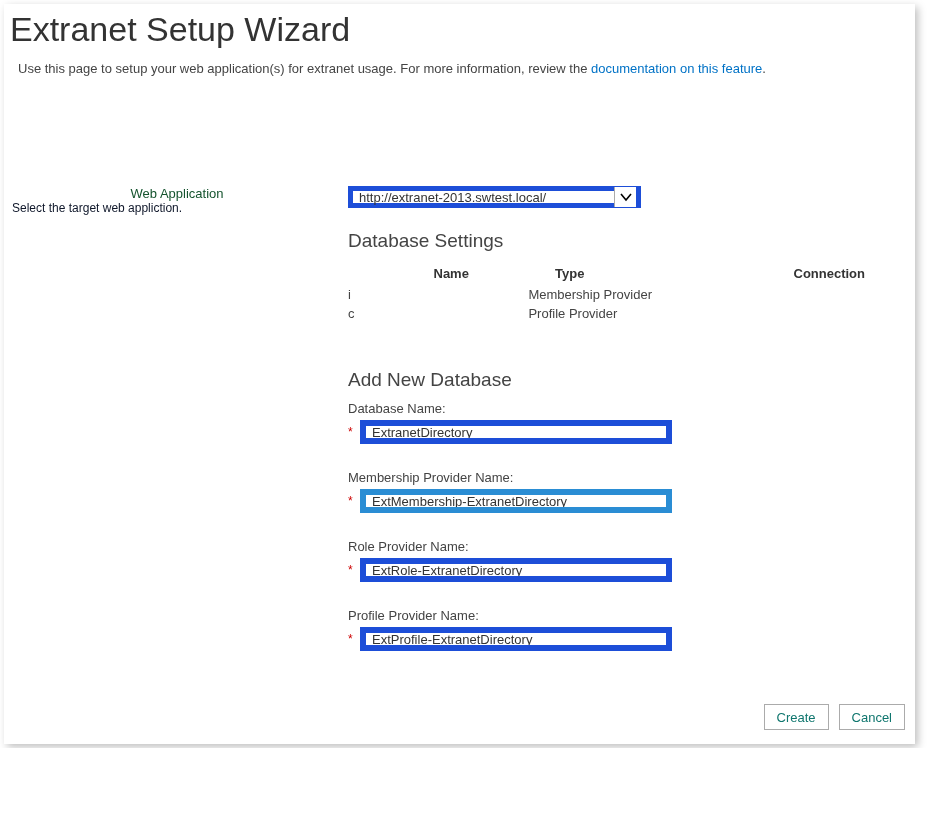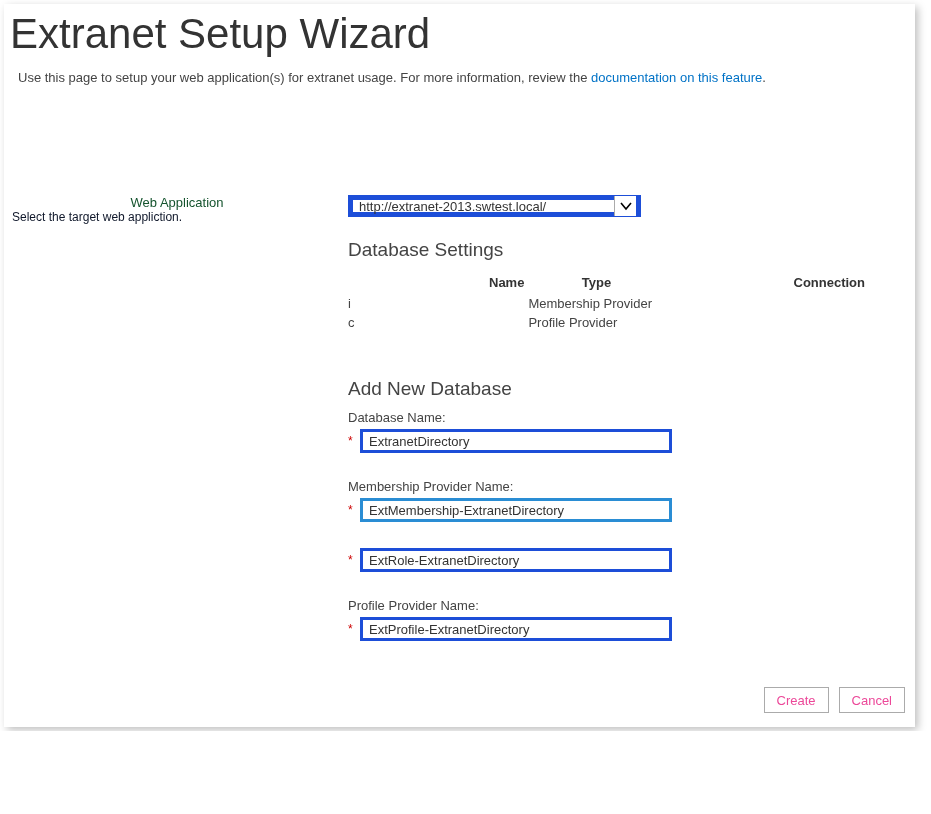--- a/index.html
+++ b/index.html
@@ -13,21 +13,21 @@
   }
   .page-container {
     width: 911px;
     margin: 4px;
     background: #fff;
     box-shadow: 3px 3px 8px rgba(0,0,0,0.25);
     padding: 0 0 14px 0;
     position: relative;
   }
   .page-title {
-    font-size: 42px;
+    font-size: 34px;
     font-weight: 200;
     color: #333;
     margin: 0;
     padding: 6px 0 12px 6px;
   }
   .description {
     font-size: 13px;
     color: #444;
     padding: 0 10px 4px 14px;
   }
@@ -84,21 +84,21 @@
     color: #444;
     margin: 22px 0 10px 0;
   }
   .first-subhead { margin-top: 22px; }
   table.db-table {
     width: 100%;
     border-collapse: collapse;
     font-size: 13px;
   }
   table.db-table th {
-    text-align: right;
+    text-align: center;
     font-weight: 600;
     padding: 4px 4px 4px 0;
   }
   table.db-table th.col-name { padding-left: 30px; }
   table.db-table th.col-conn { text-align: right; padding-right: 40px; }
   table.db-table td {
     padding: 2px 4px 2px 0;
     color: #444;
   }
   .field-block { margin: 10px 0 26px 0; }
@@ -110,41 +110,41 @@
   .field-row { display: flex; align-items: center; }
   .req-star {
     color: #c00;
     width: 12px;
     font-size: 12px;
     flex: none;
   }
   .text-input {
     width: 312px;
     height: 24px;
-    border: 3px solid #1d4ed8;
+    border: 6px solid #1d4ed8;
     padding: 2px 6px;
     font-size: 13px;
     font-family: inherit;
     color: #333;
     outline: none;
   }
   .text-input.focused { border-color: #2a8dd4; }
   .button-row {
     display: flex;
     justify-content: flex-end;
     gap: 10px;
     padding: 34px 10px 0 0;
   }
   .btn {
     min-width: 60px;
     height: 26px;
     border: 1px solid #ababab;
     background: #fff;
     font-size: 13px;
-    color: #ec4899;
+    color: #0f766e;
     padding: 0 12px;
     cursor: pointer;
     font-family: inherit;
   }
 </style>
 </head>
 <body>
 
 <div class="page-container">
 
@@ -205,27 +205,28 @@
 
       <div class="field-block">
         <div class="field-label">Membership Provider Name:</div>
         <div class="field-row">
           <span class="req-star">*</span>
           <input type="text" class="text-input focused" value="ExtMembership-ExtranetDirectory" style="">
         </div>
       </div>
 
       <div class="field-block">
+        <div class="field-label">Role Provider Name:</div>
         <div class="field-row">
           <span class="req-star">*</span>
           <input type="text" class="text-input" value="ExtRole-ExtranetDirectory" style="">
         </div>
       </div>
 
-      <div class="field-block" style="margin-bottom:12px;">
+      <div class="field-block" style="margin-bottom:19px;">
         <div class="field-label">Profile Provider Name:</div>
         <div class="field-row">
           <span class="req-star">*</span>
           <input type="text" class="text-input" value="ExtProfile-ExtranetDirectory" style="">
         </div>
       </div>
 
     </div>
   </div>
 

